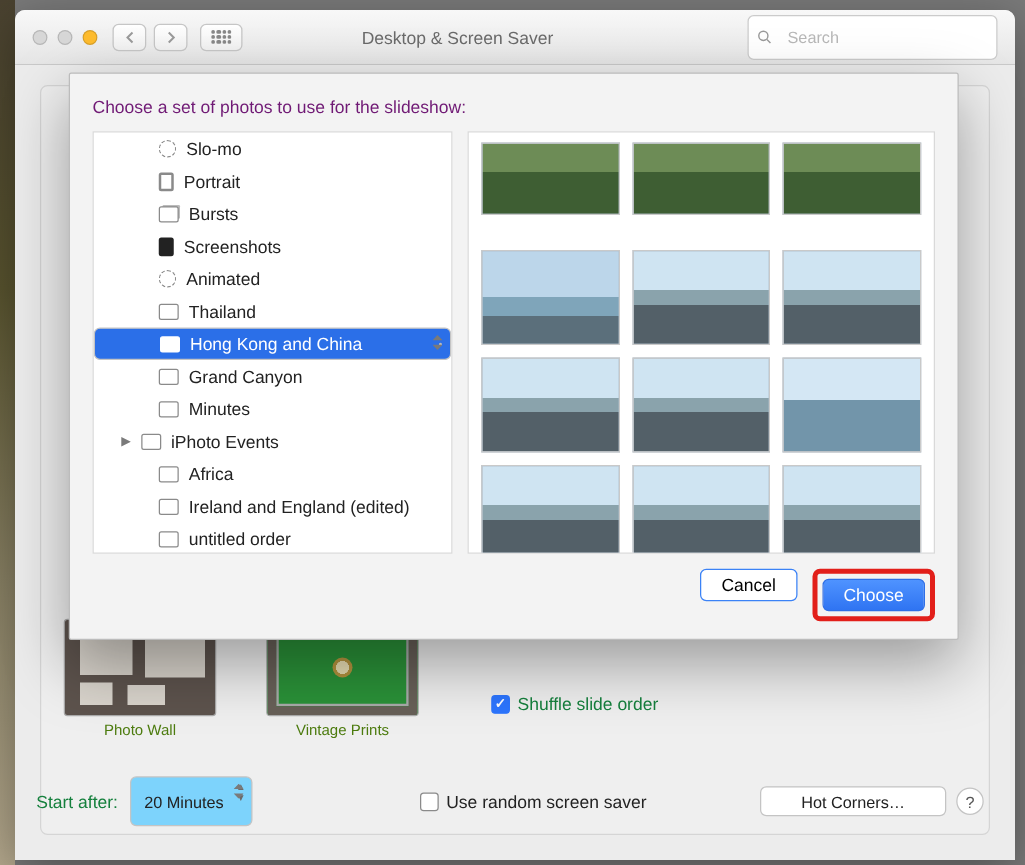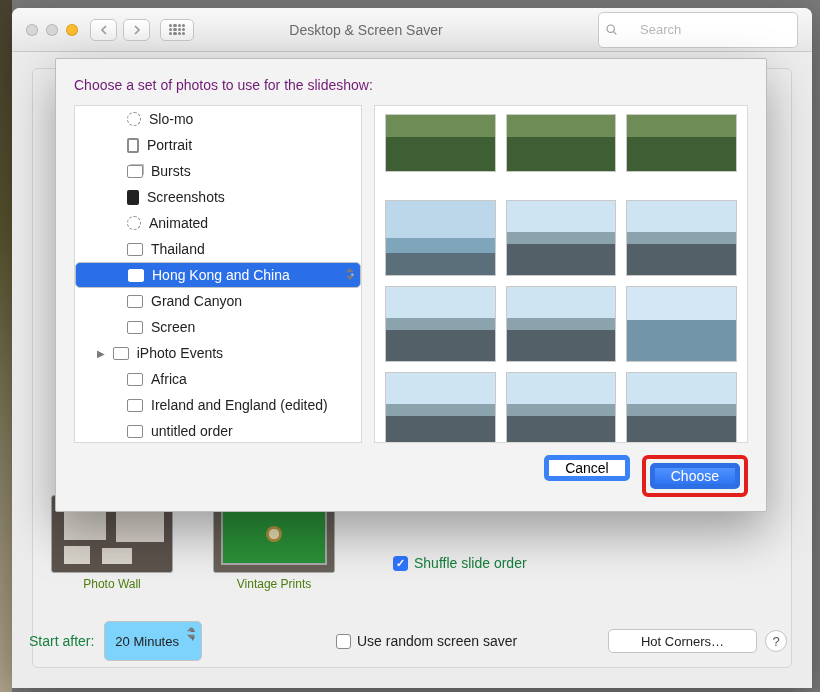--- a/index.html
+++ b/index.html
@@ -12,21 +12,21 @@
   .traffic { display:flex; gap:8px; margin-right:12px; }
   .dot { width:12px; height:12px; border-radius:50%; border:1px solid rgba(0,0,0,.15);}
   .dot.gray { background:#d7d7d7; }
   .dot.yel { background:#febc2e; }
   .btn-grp { display:flex; gap:6px; margin-right:10px; }
   .navbtn, .gridbtn { width:27px; height:22px; background:linear-gradient(#fff,#f0f0f0); border:1px solid #c6c6c6; border-radius:5px; display:flex; align-items:center; justify-content:center; color:#888; }
   .gridbtn { width:34px; }
   .grid-dots { width:16px; height:12px; display:grid; grid-template-columns: repeat(4,1fr); grid-template-rows: repeat(3,1fr); gap:1px; }
   .grid-dots i { background:#888; border-radius:50%; }
   .wtitle { flex:1; text-align:center; font-size:14px; color:#6a6a6a; padding-right:60px; }
-  .search { width:200px; height:24px; background:#fff; border:1px solid #cbcbcb; border-radius:5px; display:flex; align-items:center; padding:17px 6px; color:#888; gap:22px; }
+  .search { width:200px; height:24px; background:#fff; border:1px solid #cbcbcb; border-radius:5px; display:flex; align-items:center; padding:17px 6px; color:#888; gap:12px; }
   .search svg { width:13px; height:13px; }
   .search span { color:#b8b8b8; font-size:13px; }
 
   .body { flex:1; padding:16px 20px 20px; }
   .panel { border:1px solid #d5d5d5; border-radius:6px; padding:14px 12px 6px; height:100%; display:flex; flex-direction:column; position:relative; background:#efefef;}
   .thumbs-row { display:flex; gap:40px; padding:4px 2px 6px 6px; }
   .ss-thumb { width:122px; display:flex; flex-direction:column; align-items:center; gap:4px; }
   .ss-thumb .frame { width:122px; height:78px; background:#666; border:1px solid #aaa; border-radius:3px; position:relative; overflow:hidden; }
   .ss-thumb .cap { font-size:12px; color:#4d7c0f; }
   .pw .frame { background:#5d534d;}
@@ -85,21 +85,21 @@
 
   .grid { flex:1; background:#fff; border:1px solid #d9d9d9; padding:8px 10px; display:grid; grid-template-columns: repeat(3, 1fr); grid-auto-rows: 76px; gap:10px; overflow:hidden;}
   .ph { border:1px solid #c9c9c9; background:#aabccc; position:relative; overflow:hidden;}
   .ph.r1 { height:58px; }
   .ph.sky::before { content:""; position:absolute; inset:0; background:linear-gradient(#bcd6ea 0 50%, #7fa5ba 50% 70%, #5b6f7b 70% 100%);}
   .ph.city::before { content:""; position:absolute; inset:0; background:linear-gradient(#cfe4f2 0 42%, #8aa3ac 42% 58%, #536068 58% 100%);}
   .ph.green::before { content:""; position:absolute; inset:0; background:linear-gradient(#6d8c56 0 40%, #3e5e33 40% 100%);}
   .ph.sea::before  { content:""; position:absolute; inset:0; background:linear-gradient(#d4e7f4 0 45%, #7295aa 45% 100%);}
 
   .sheet-actions { display:flex; justify-content:flex-end; gap:12px; padding-top:12px;}
-  .btn { height:26px; min-width:76px; padding:0 16px; border-radius:5px; border:5px solid #3b82f6; background:#fff; font-size:14px; display:inline-flex; align-items:center; justify-content:center;}
+  .btn { height:26px; min-width:76px; padding:0 16px; border-radius:5px; border:1px solid #3b82f6; background:#fff; font-size:14px; display:inline-flex; align-items:center; justify-content:center;}
   .btn.primary { background:linear-gradient(#4f93ff,#2f74f2); border-color:#2f6fe6; color:#fff; font-weight:500;}
   .highlight { padding:4px; border:4px solid #e21f1a; border-radius:6px; }
 
 </style>
 </head>
 <body>
 
 <div class="bg-left"></div>
 
 <div class="win">
@@ -222,21 +222,21 @@
           <span class="icn folder sel-folder"></span>
           <span>Hong Kong and China</span>
           <span class="dot-ind">•</span>
         </div>
         <div class="row">
           <span class="icn folder"></span>
           <span>Grand Canyon</span>
         </div>
         <div class="row">
           <span class="icn folder"></span>
-          <span>Screen</span>
+          <span>Minutes</span>
         </div>
         <div class="row depth2">
           <span class="disc">▶</span>
           <span class="icn folder"></span>
           <span>iPhoto Events</span>
         </div>
         <div class="row">
           <span class="icn folder"></span>
           <span>Africa</span>
         </div>

